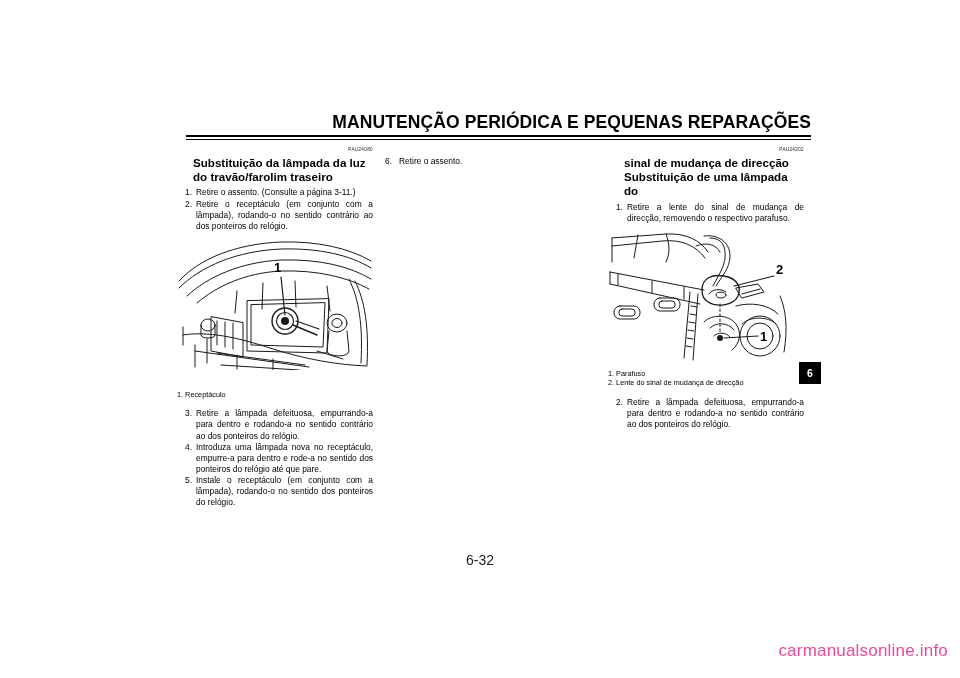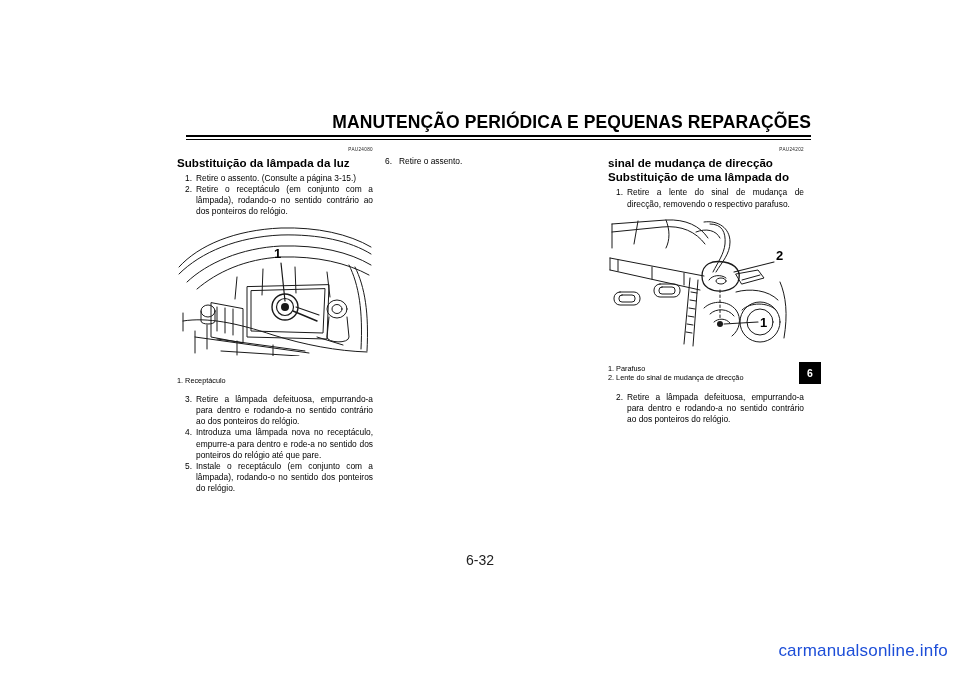--- a/index.html
+++ b/index.html
@@ -73,21 +73,21 @@
     text-align: right;
     color: #1a1a1a;
     height: 8px;
     line-height: 8px;
   }
 
   .sec-title {
     font-size: 11.6px;
     font-weight: bold;
     line-height: 14.2px;
-    margin: 2px 0 3px 0;
+    margin: 2px 0 3px 16px;
   }
 
   
   ol.steps {
     margin: 0;
     padding: 0;
     list-style: none;
   }
   ol.steps > li {
     position: relative;
@@ -166,47 +166,48 @@
   }
 
   
   .watermark {
     position: absolute;
     left: 0;
     top: 641px;
     width: 948px;
     text-align: right;
     font-size: 17px;
-    color: #1d4ed8;
+    color: #ec4899;
     letter-spacing: 0.2px;
   }
 </style>
 </head>
 <body>
 
 <div class="page">
 
   <div class="header">
     <div class="header-title">MANUTENÇÃO PERIÓDICA E PEQUENAS REPARAÇÕES</div>
   </div>
   <div class="header-rule-1"></div>
   <div class="header-rule-2"></div>
 
   <div class="col col-left">
 
     <div class="pau-code">PAU24080</div>
 
     <div class="sec-title">
       <div>Substituição da lâmpada da luz</div>
+      <div>do travão/farolim traseiro</div>
     </div>
 
     <ol class="steps">
       <li>
         <span class="num">1.</span>
-        <span class="txt">Retire o assento. (Consulte a página 3-15.)</span>
+        <span class="txt">Retire o assento. (Consulte a página 3-11.)</span>
       </li>
       <li>
         <span class="num">2.</span>
         <span class="txt">Retire o receptáculo (em conjunto com a lâmpada), rodando-o no sentido contrário ao dos ponteiros do relógio.</span>
       </li>
     </ol>
 
     <div class="figure" style="margin-top:7px;">
       <svg width="196" height="131" viewBox="0 0 196 131" fill="none" stroke="#1a1a1a" stroke-width="1" stroke-linecap="round" stroke-linejoin="round">
 
@@ -361,21 +362,21 @@
         <path d="M112 72 L 112 102" stroke-width="1" stroke-dasharray="2.5 2.5"></path>
 
         <path d="M126 54 L 166 44" stroke-width="1.1"></path>
         <text x="168" y="42" font-family="Liberation Sans, sans-serif" font-size="13" font-weight="bold" fill="#000" stroke="none">2</text>
 
         <path d="M116 106 L 150 104" stroke-width="1.1"></path>
         <text x="152" y="109" font-family="Liberation Sans, sans-serif" font-size="13" font-weight="bold" fill="#000" stroke="none">1</text>
       </svg>
     </div>
 
-    <div class="fig-caption" style="margin-top:16px;">
+    <div class="fig-caption" style="margin-top:7px;">
       <div class="cap-line">1. Parafuso</div>
       <div class="cap-line">2. Lente do sinal de mudança de direcção</div>
     </div>
 
     <ol class="steps" style="margin-top:9px;">
       <li>
         <span class="num">2.</span>
         <span class="txt">Retire a lâmpada defeituosa, empurrando-a para dentro e rodando-a no sentido contrário ao dos ponteiros do relógio.</span>
       </li>
     </ol>

